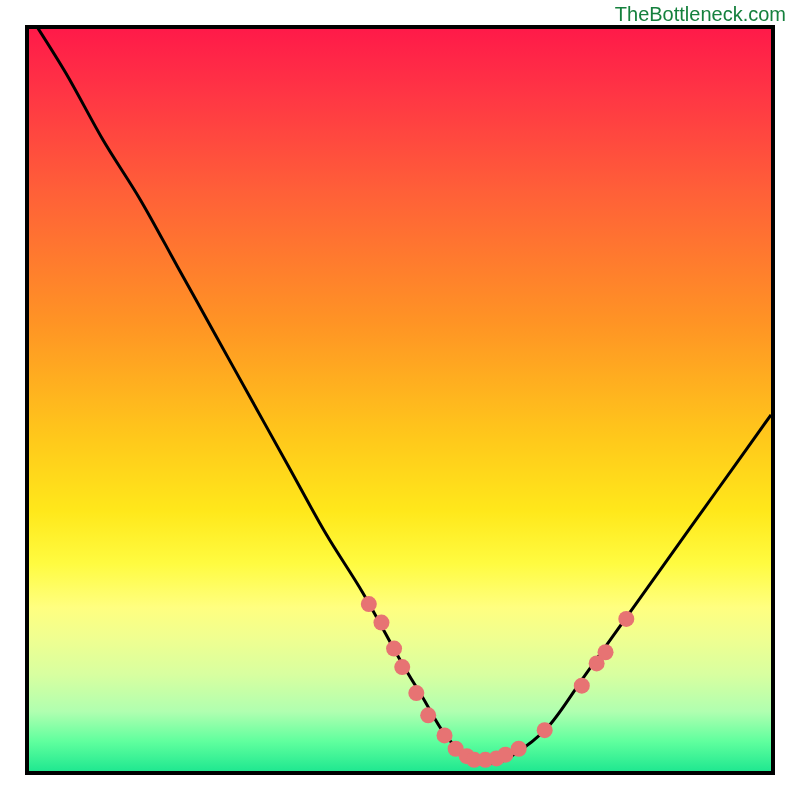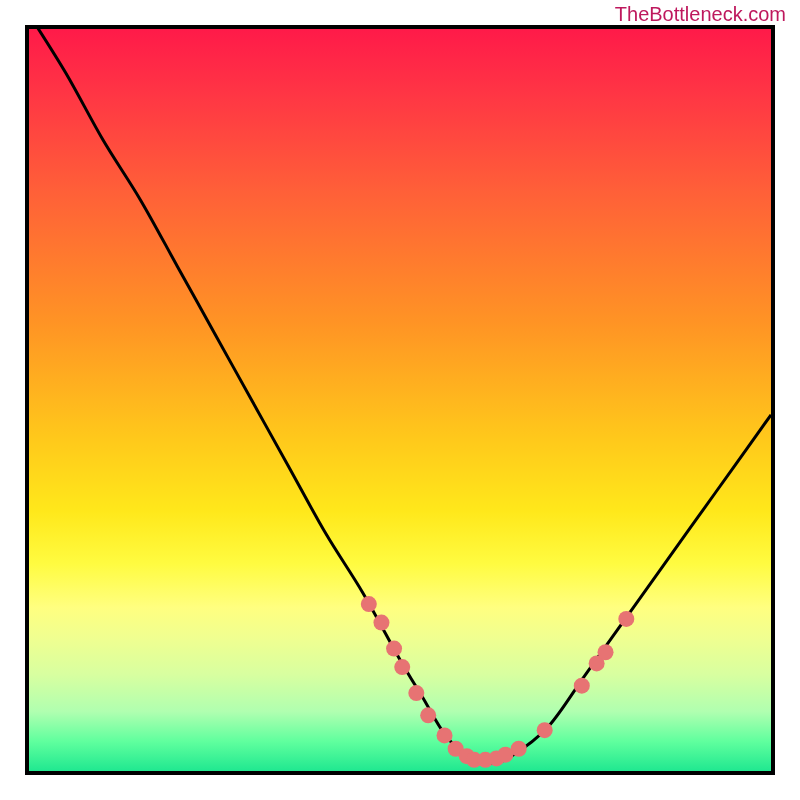--- a/index.html
+++ b/index.html
@@ -14,21 +14,21 @@
     position: relative;
     width: 800px;
     height: 800px;
     background: #fff;
   }
   .watermark {
     position: absolute;
     top: 3px;
     right: 14px;
     font-size: 20px;
-    color: #be185d;
+    color: #15803d;
     font-family: Arial, sans-serif;
     z-index: 10;
   }
   .plot-area {
     position: absolute;
     left: 25px;
     top: 25px;
     width: 750px;
     height: 750px;
     border: 4px solid #000;

